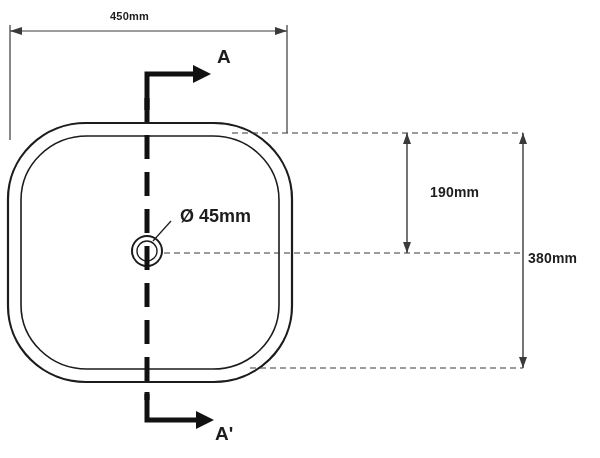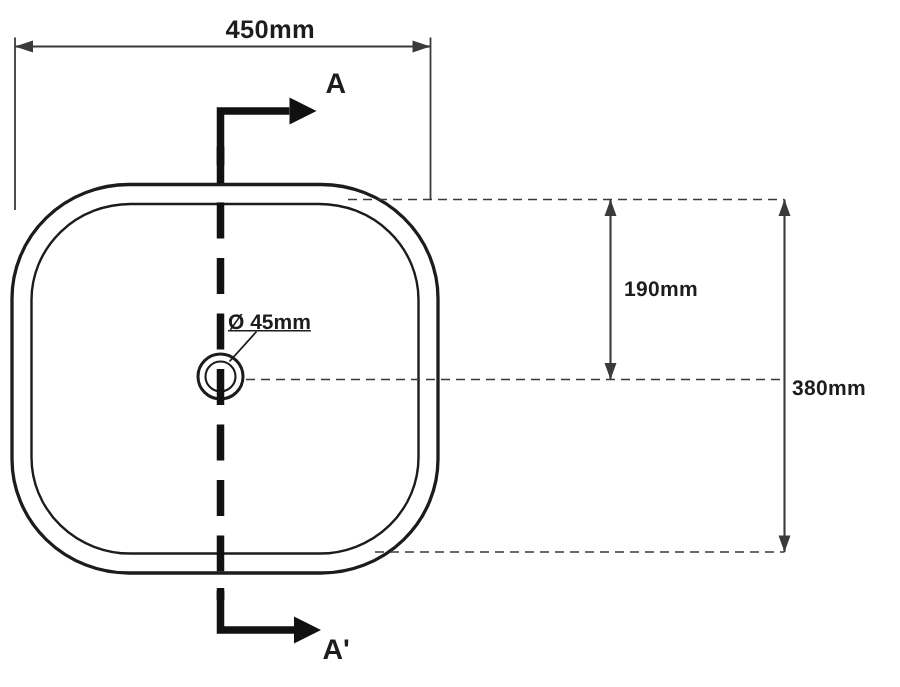--- a/index.html
+++ b/index.html
@@ -28,37 +28,36 @@
   }
   .dim-label {
     font-size: 14px;
     font-weight: 600;
     letter-spacing: 0.2px;
   }
   .dim-label-top {
     left: 110px;
     top: 10px;
     width: 100px;
-    text-align: right;
-    font-size: 17px;
+    text-align: left;
+    font-size: 11px;
   }
   .dim-label-190 {
-    left: 416px;
+    left: 430px;
     top: 184px;
   }
   .dim-label-380 {
     left: 528px;
     top: 250px;
   }
   .drain-label {
-    left: 152px;
+    left: 180px;
     top: 206px;
-    font-size: 14px;
+    font-size: 18px;
     font-weight: 600;
-    text-decoration: underline;
   }
   .section-label {
     font-size: 19px;
     font-weight: 700;
   }
   .section-label-top {
     left: 217px;
     top: 46px;
   }
   .section-label-bottom {

